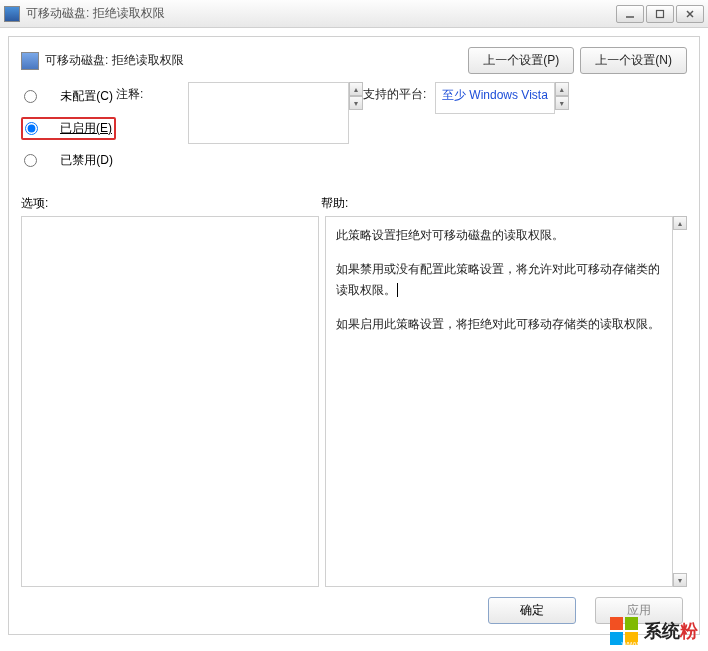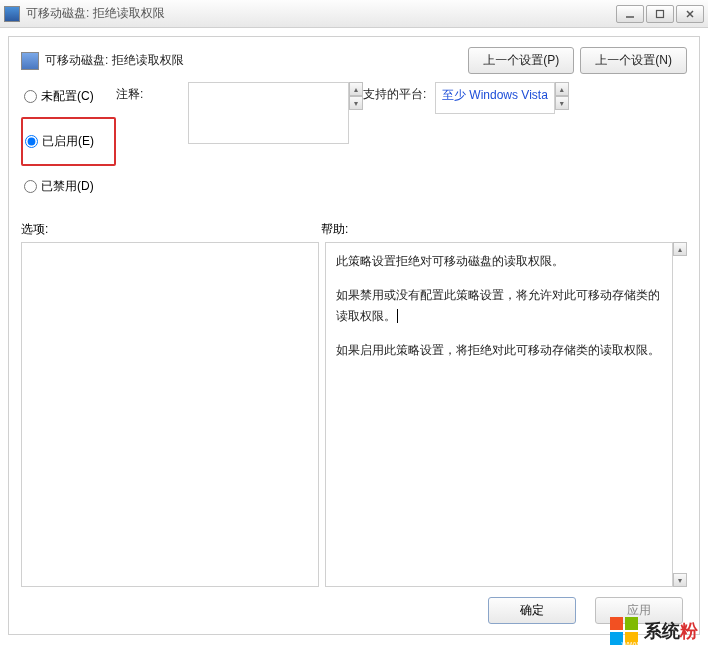--- a/index.html
+++ b/index.html
@@ -19,23 +19,23 @@
     
     .header-row { display: flex; align-items: center; margin-bottom: 8px; }
     .header-row .icon-policy { width: 18px; height: 18px; margin-right: 6px; background: linear-gradient(#7aa8e8,#4a78c0); border: 1px solid #888; }
     .header-row .policy-title { flex: 1; font-size: 12px; color: #222; }
     .nav-buttons { display: flex; gap: 6px; }
     .nav-btn { padding: 4px 14px; border: 1px solid #a8a8a8; background: linear-gradient(#fdfdfd,#e9e9e9); border-radius: 3px; font-size: 12px; color: #222; cursor: pointer; }
 
     
     .upper-section { display: flex; margin-bottom: 10px; }
     .radio-col { width: 95px; padding-top: 4px; }
-    .radio-item { display: flex; align-items: center; margin-bottom: 10px; padding: 2px 3px; }
+    .radio-item { display: flex; align-items: center; margin-bottom: 10px; padding: 2px 3px; justify-content: space-between; }
     .radio-item input { margin-right: 4px; }
-    .radio-highlight { border: 2px solid #d93030; border-radius: 2px; padding: 14px 2px; }
+    .radio-highlight { border: 2px solid #d93030; border-radius: 2px; padding: 1px 2px; text-decoration: underline; }
     .fields-col { flex: 1; display: flex; flex-direction: row; }
     .field-row { display: flex; align-items: flex-start; margin-bottom: 6px; }
     .field-label { width: 72px; font-size: 12px; padding-top: 4px; color: #222; }
     .comment-box { flex: 1; height: 62px; border: 1px solid #d0d0d0; background: #fff; resize: none; font-size: 12px; padding: 2px; }
     .platform-box { flex: 1; height: 32px; border: 1px solid #d0d0d0; background: #fff; font-size: 12px; padding: 4px 6px; color: #1d4ed8; overflow: hidden; }
     .scroll-spacer { width: 14px; display: flex; flex-direction: column; justify-content: space-between; }
     .scroll-arrow { width: 14px; height: 14px; background: linear-gradient(#f9f9f9,#e0e0e0); border: 1px solid #c0c0c0; display: flex; align-items: center; justify-content: center; font-size: 8px; color: #666; }
 
     
     .section-labels { display: flex; margin-top: 4px; margin-bottom: 4px; }

